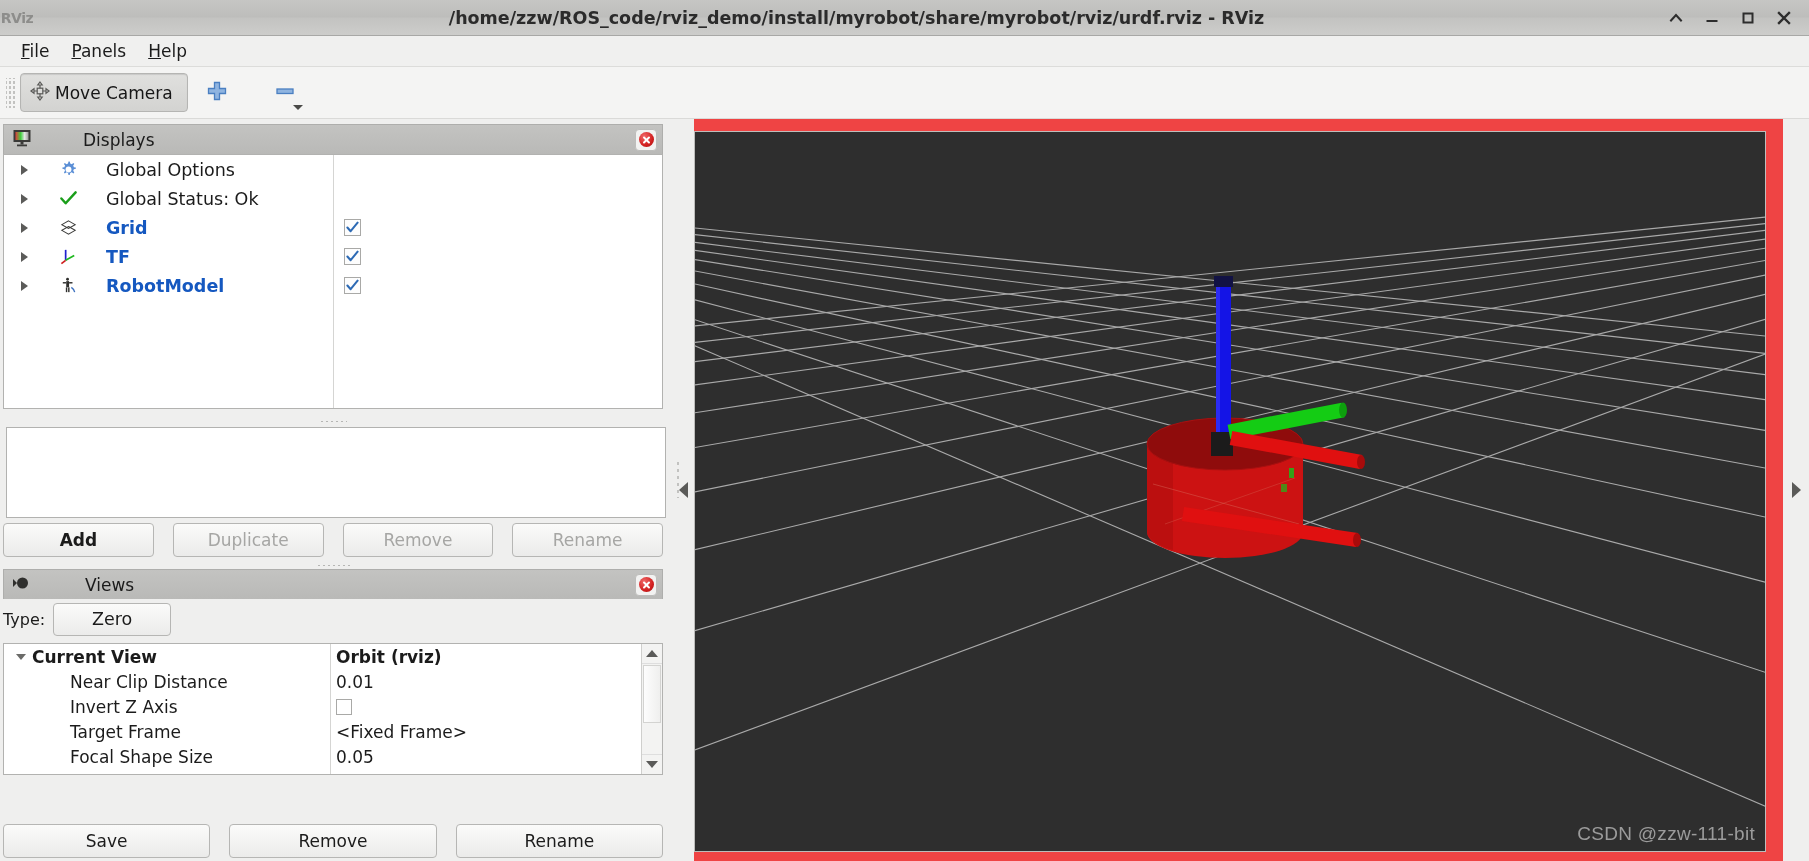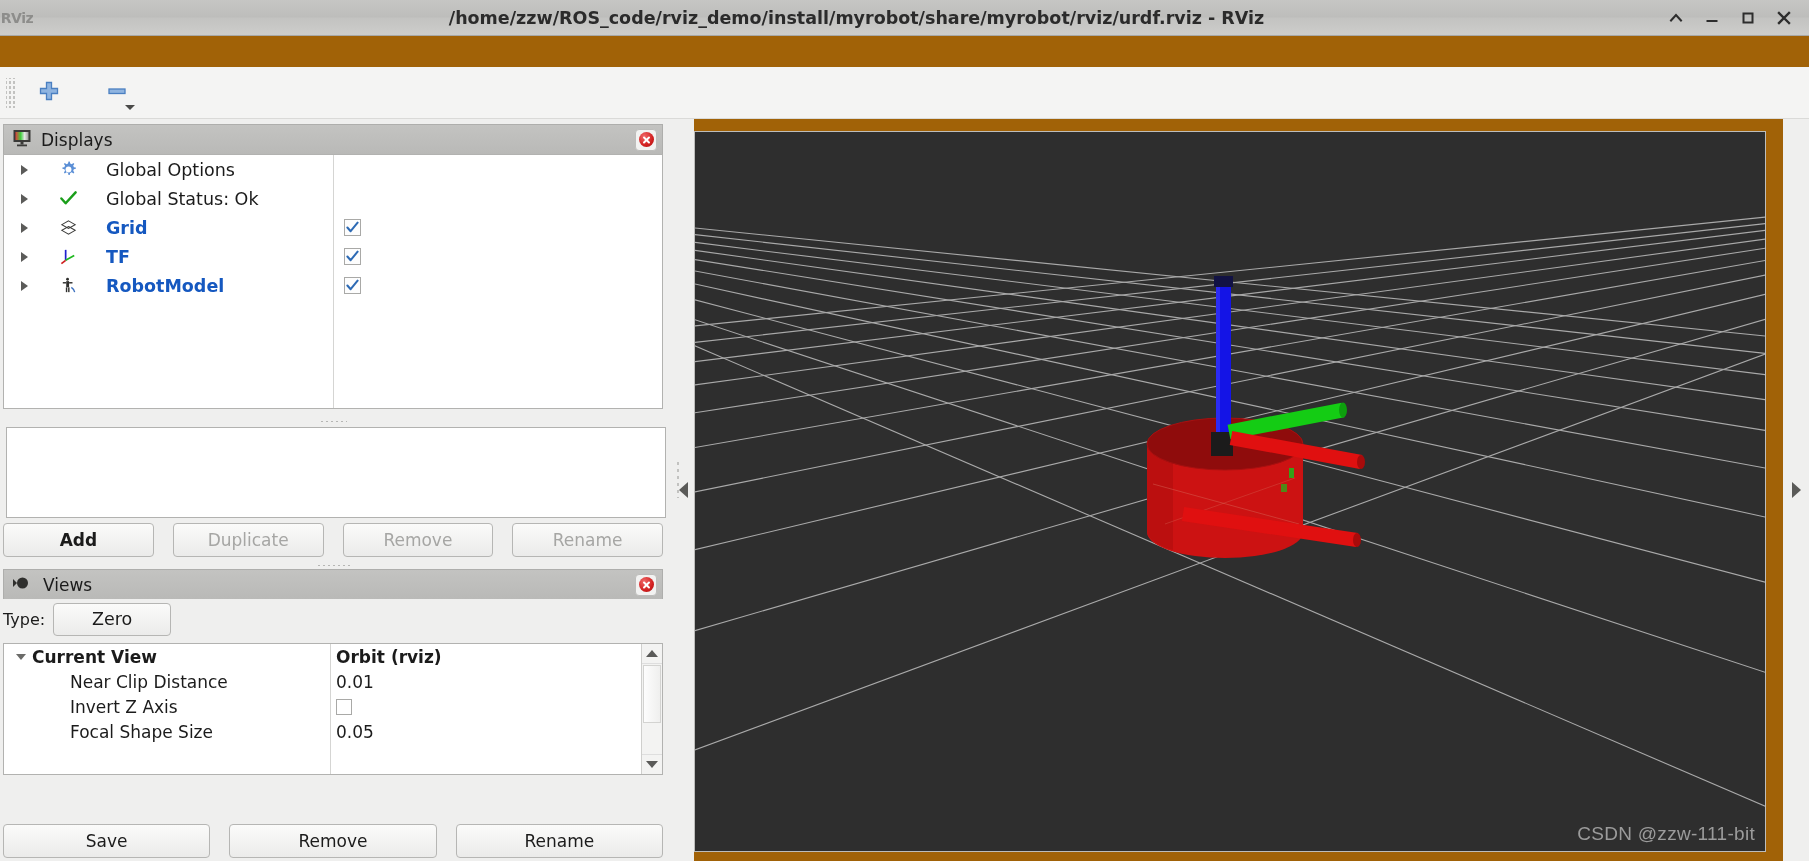--- a/index.html
+++ b/index.html
@@ -14,21 +14,21 @@
     font-family: "DejaVu Sans", "Liberation Sans", sans-serif;
     font-size: 17px;
     color: #000000;
     -webkit-font-smoothing: antialiased;
   }
 
   #app {
     position: relative;
     width: 1809px;
     height: 861px;
-    background: #a16207;
+    background: #ef4444;
     box-sizing: border-box;
   }
 
   
   .titlebar {
     position: absolute;
     left: 0; top: 0;
     width: 1809px;
     height: 36px;
     background: linear-gradient(to bottom, #c6c6c4 0%, #bdbdbb 48%, #c3c3c1 52%, #cdcdcb 100%);
@@ -175,20 +175,21 @@
 
   .panel-title {
     height: 30px;
     background: linear-gradient(to bottom, #c3c3c1, #b9b9b7);
     border: 1px solid #aeaeac;
     border-bottom: none;
     display: flex;
     align-items: center;
     padding: 0 5px 0 8px;
     box-sizing: border-box;
+    gap: 42px;
   }
   .panel-title .pt-label {
     flex: 1 1 auto;
     font-size: 17px;
     color: #1b1b1b;
     padding-left: 9px;
   }
   .close-badge {
     width: 20px; height: 20px;
     border-radius: 4px;
@@ -584,23 +585,43 @@
           </svg>
       </div>
       <div class="tb-btn">
         <svg width="18" height="18" viewBox="0 0 18 18">
             <path d="M4 4 L14 14 M14 4 L4 14" stroke="#2d2d2d" stroke-width="2.4" stroke-linecap="square"></path>
           </svg>
       </div>
     </div>
   </div>
 
+  <div class="menubar">
+    <div class="menu-item"><u>F</u><span>ile</span></div>
+    <div class="menu-item"><u>P</u><span>anels</span></div>
+    <div class="menu-item"><u>H</u><span>elp</span></div>
+  </div>
 
   <div class="toolbar">
     <div class="tb-grip"></div>
+    <div class="tool-btn">
+      <span>
+        <svg width="22" height="22" viewBox="0 0 22 22">
+          <g stroke="#5a5a58" stroke-width="1.2" fill="#dcdcda">
+            <path d="M11 2 L13.2 5 L8.8 5 Z"></path>
+            <path d="M11 20 L13.2 17 L8.8 17 Z"></path>
+            <path d="M2 11 L5 8.8 L5 13.2 Z"></path>
+            <path d="M20 11 L17 8.8 L17 13.2 Z"></path>
+            <rect x="8.2" y="8.2" width="5.6" height="5.6"></rect>
+            <path d="M11 5 L11 8.2 M11 13.8 L11 17 M5 11 L8.2 11 M13.8 11 L17 11" fill="none"></path>
+          </g>
+        </svg>
+      </span>
+      <span>Move Camera</span>
+    </div>
     <div class="tool-icon-btn">
       <span>
         <svg width="24" height="24" viewBox="0 0 24 24">
           <path d="M9.5 3.5 h5 v6 h6 v5 h-6 v6 h-5 v-6 h-6 v-5 h6 z" fill="#8fb4e0" stroke="#4a7fc1" stroke-width="1.3"></path>
         </svg>
       </span>
     </div>
     <div class="tool-icon-btn withcaret">
       <span>
         <svg width="24" height="24" viewBox="0 0 24 24">
@@ -778,20 +799,24 @@
         </div>
         <div class="vrow">
           <span class="vname indent">Near Clip Distance</span>
           <span class="vval">0.01</span>
         </div>
         <div class="vrow">
           <span class="vname indent">Invert Z Axis</span>
           <span class="vcheckbox"></span>
         </div>
         <div class="vrow">
+          <span class="vname indent">Target Frame</span>
+          <span class="vval">&lt;Fixed Frame&gt;</span>
+        </div>
+        <div class="vrow">
           <span class="vname indent">Focal Shape Size</span>
           <span class="vval">0.05</span>
         </div>
 
         <div class="vscroll">
           <div class="sbtn">
               <span class="sup"></span>
             </div>
           <div class="thumb"></div>
           <div class="sbtn bot">

